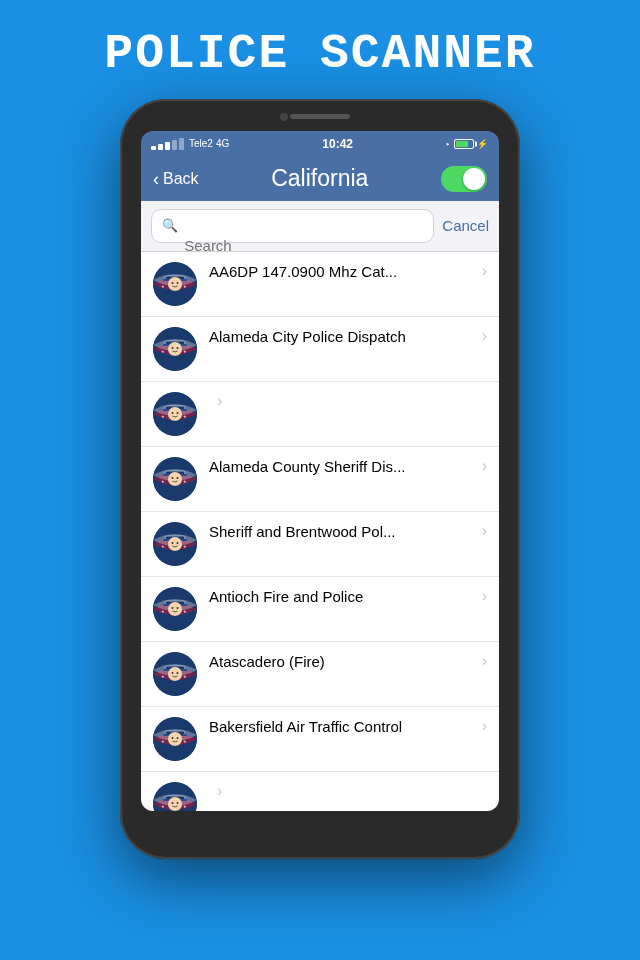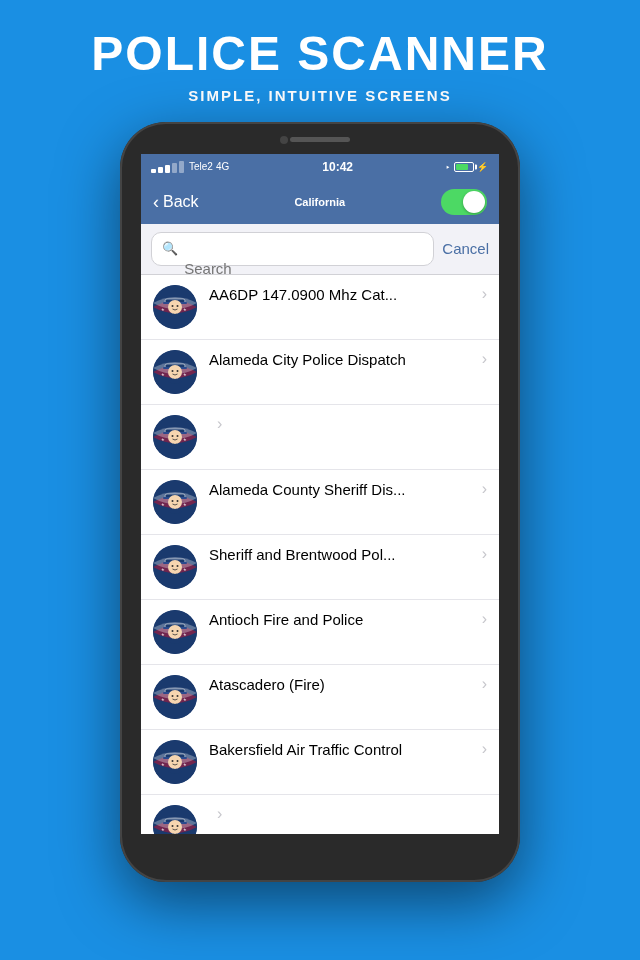--- a/index.html
+++ b/index.html
@@ -20,21 +20,21 @@
       padding: 28px 0 18px 0;
       width: 100%;
     }
 
     .app-title {
       font-size: 48px;
       font-weight: 900;
       color: #fff;
       letter-spacing: 2px;
       text-transform: uppercase;
-      font-family: Liberation Sans, sans-serif;
+      font-family: Liberation Mono, monospace;
       line-height: 1.1;
     }
 
     .app-subtitle {
       font-size: 15px;
       font-weight: 700;
       color: #fff;
       letter-spacing: 2px;
       text-transform: uppercase;
       margin-top: 6px;
@@ -80,21 +80,21 @@
       top: 14px;
       left: 50%;
       margin-left: -40px;
     }
 
     
     .phone-screen {
       width: 358px;
       height: 680px;
       background: #701a75;
-      border-radius: 0;
+      border-radius: 12px;
       overflow: hidden;
       display: flex;
       flex-direction: column;
       flex-shrink: 0;
       margin-top: 4px;
     }
 
     
     .status-bar {
       background: #4a6fa5;
@@ -196,22 +196,22 @@
       cursor: pointer;
     }
 
     .back-chevron {
       font-size: 18px;
       font-weight: 300;
       line-height: 1;
     }
 
     .nav-title {
-      font-size: 11px;
-      font-weight: 700;
+      font-size: 23px;
+      font-weight: 400;
       color: #fff;
     }
 
     
     .toggle-switch {
       width: 46px;
       height: 26px;
       background: #e5e5ea;
       border-radius: 13px;
       position: relative;
@@ -338,21 +338,20 @@
     .list-container::-webkit-scrollbar-thumb {
       background: #c7c7cc;
       border-radius: 2px;
     }
   </style>
 </head>
 <body>
 
 <div class="app-header">
   <div class="app-title">POLICE SCANNER</div>
-  <div class="app-subtitle">SIMPLE, INTUITIVE SCREENS</div>
 </div>
 
 <div class="phone-shell">
   <div class="phone-camera"></div>
   <div class="phone-top-bar">
     <div class="phone-speaker"></div>
   </div>
 
   <div class="phone-screen">
 

